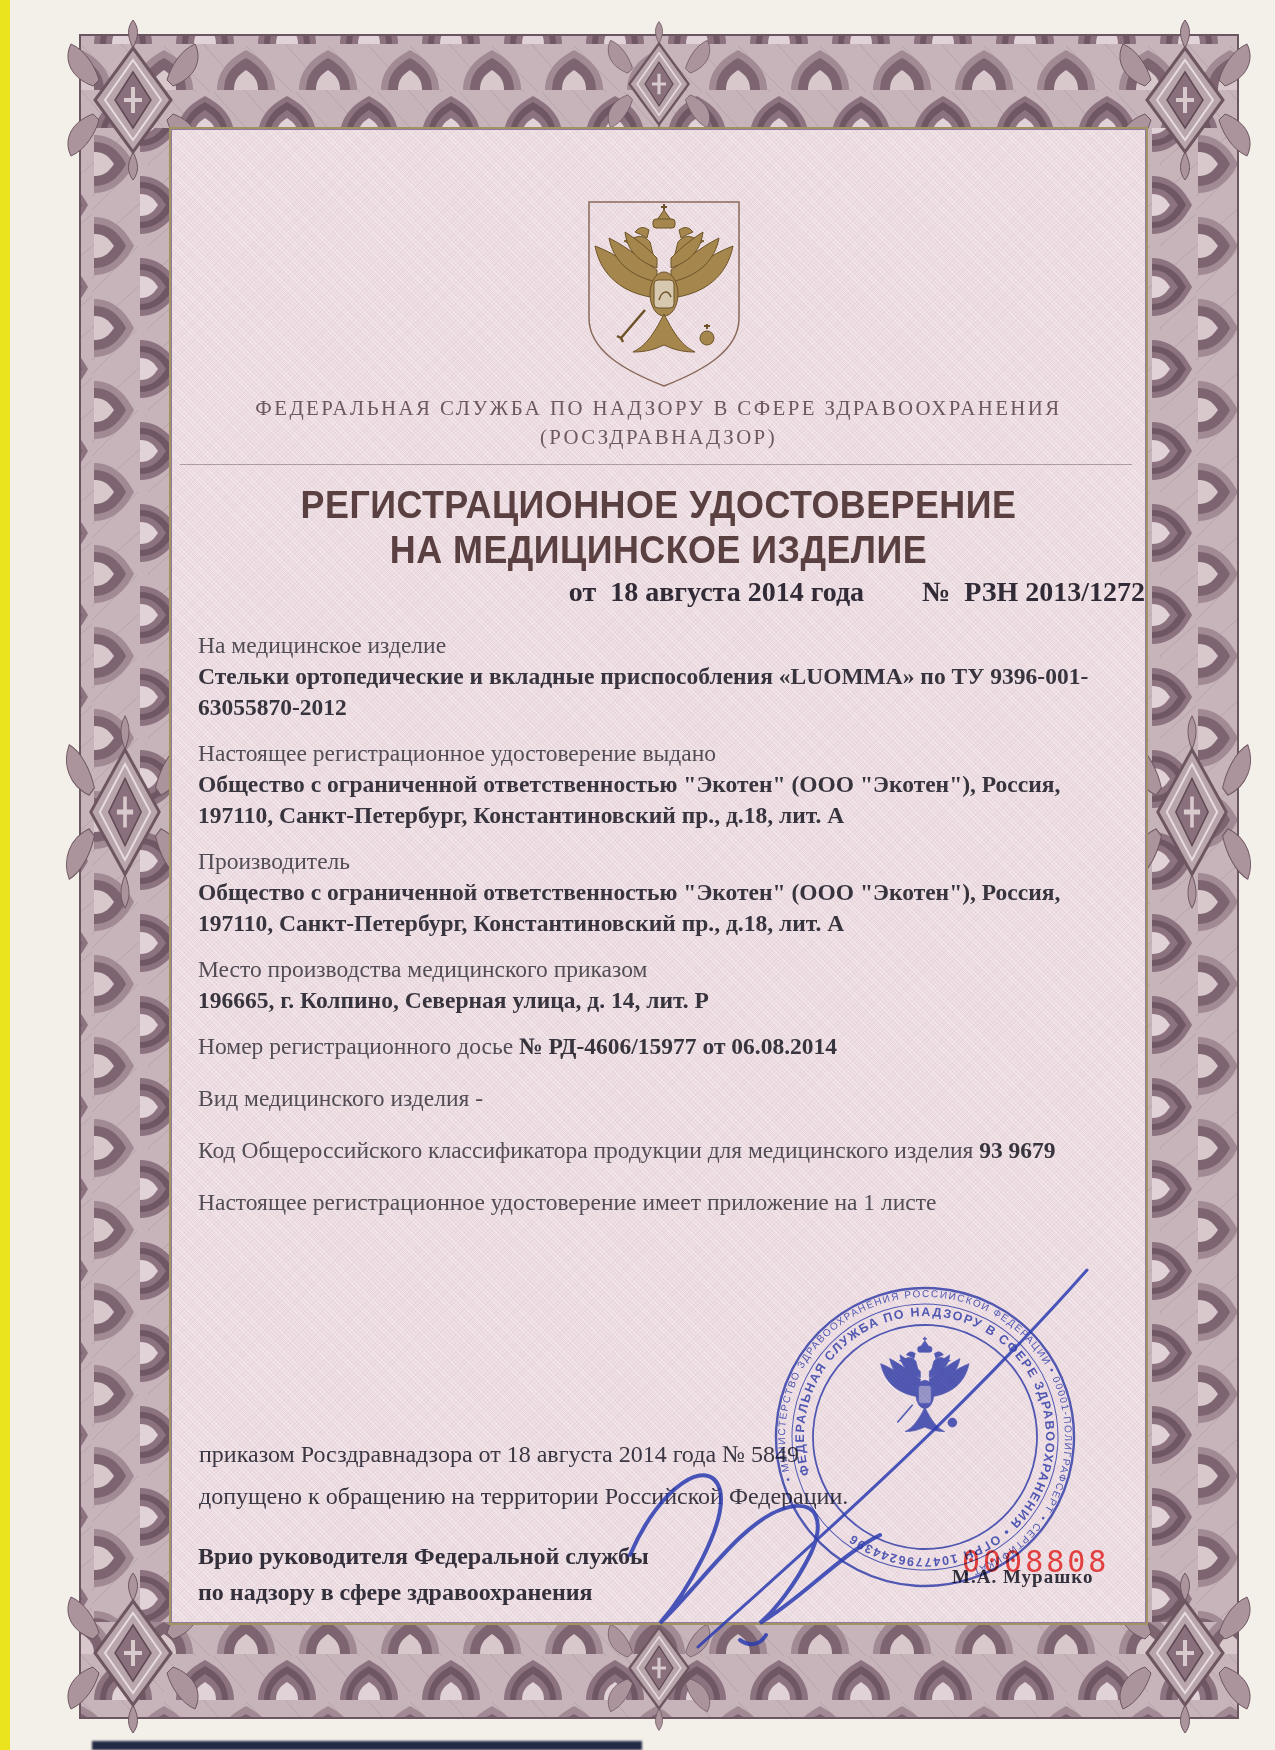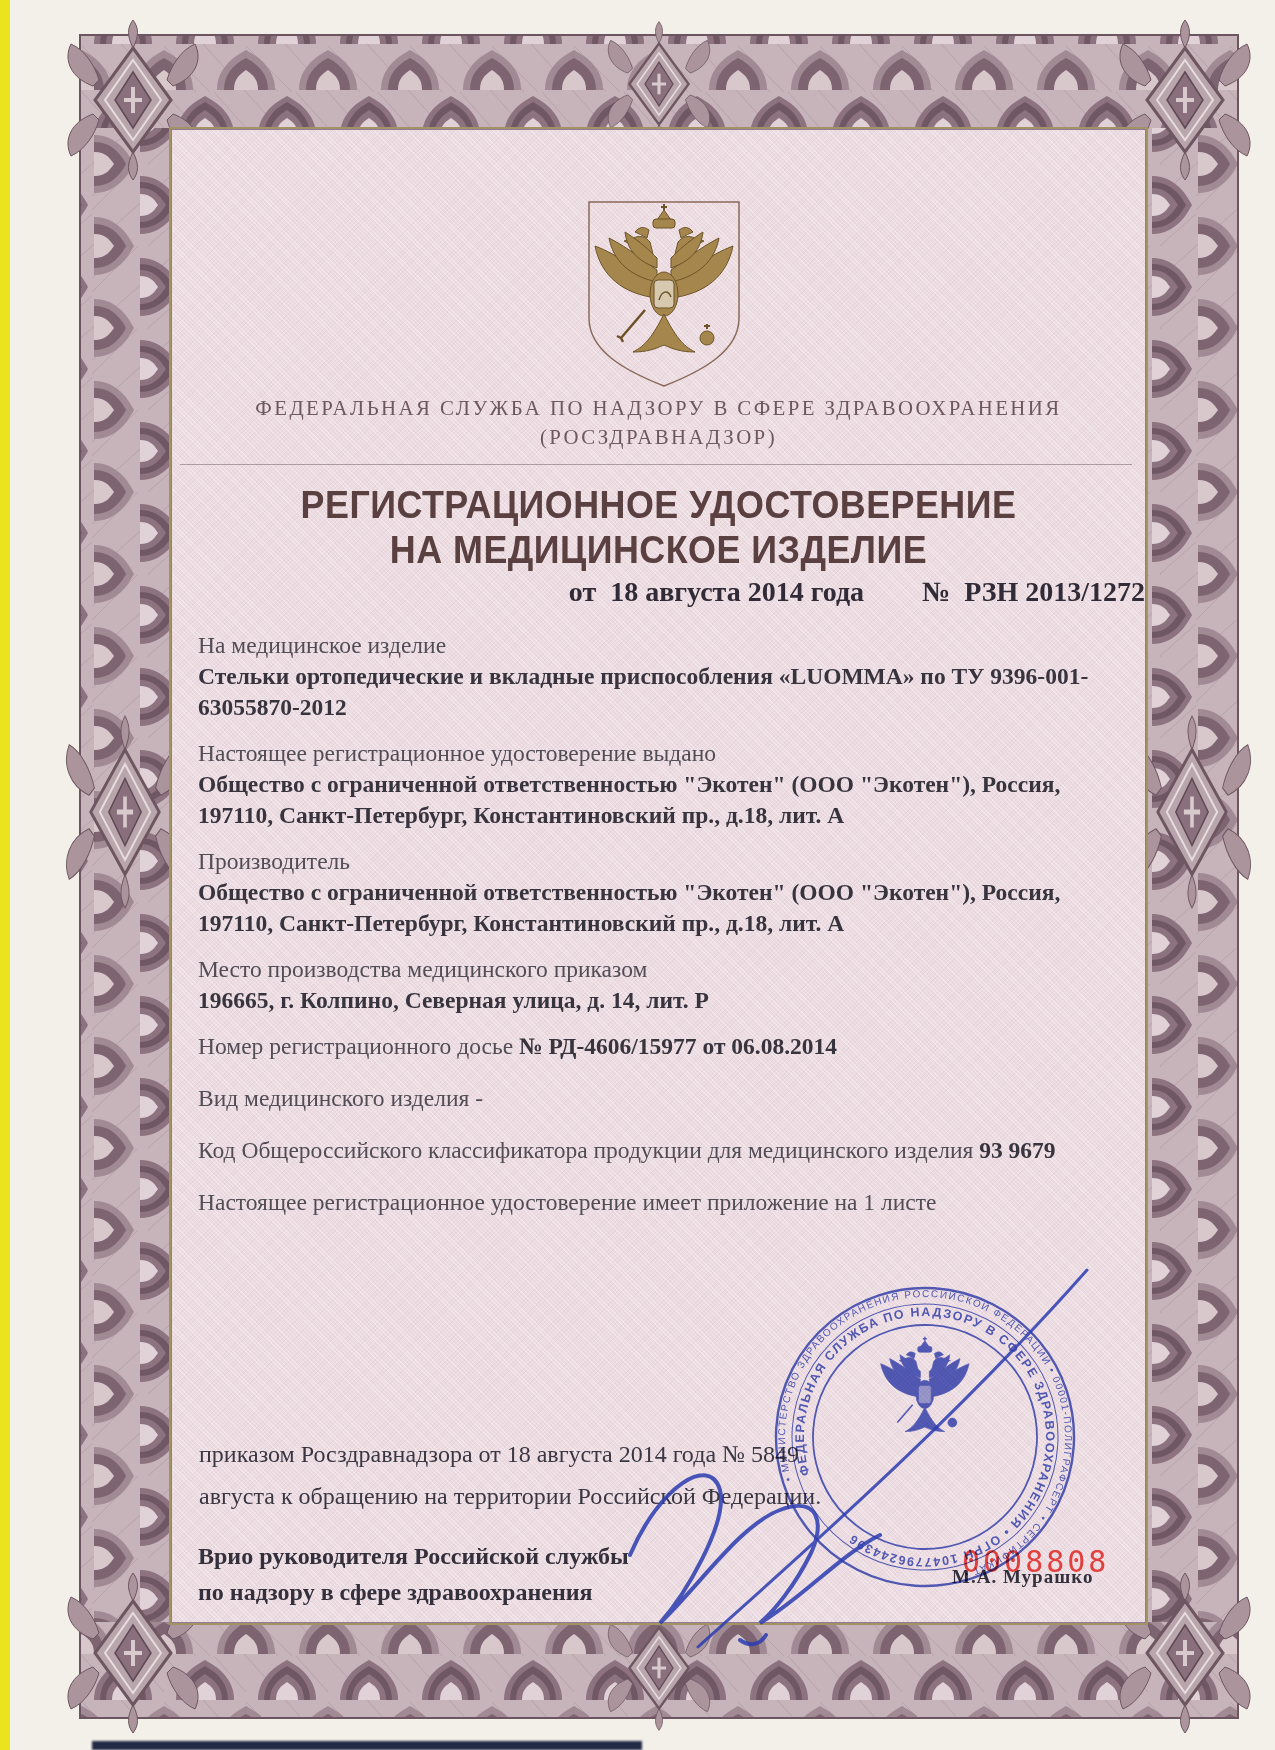--- a/index.html
+++ b/index.html
@@ -182,25 +182,25 @@
       <div class="field inline">
         <p><span class="lab">Код Общероссийского классификатора продукции для медицинского изделия</span><span class="val"> 93 9679</span></p>
       </div>
       <div class="field inline">
         <p><span class="lab">Настоящее регистрационное удостоверение имеет приложение на 1 листе</span></p>
       </div>
     </div>
 
   <div class="footer-order">
     <div>приказом Росздравнадзора от 18 августа 2014 года № 5849</div>
-    <div>августа к обращению на территории Российской Федерации.</div>
+    <div>допущено к обращению на территории Российской Федерации.</div>
   </div>
 
   <div class="signer">
-    <div>Врио руководителя Российской службы</div>
+    <div>Врио руководителя Федеральной службы</div>
     <div>по надзору в сфере здравоохранения</div>
   </div>
 
   <div class="signer-name">М.А. Мурашко</div>
   <div class="serial">0008808</div>
 </div>
 
 <svg class="emblem" width="162" height="196" viewBox="0 0 162 196">
   <path d="M6,4 H156 V120 C156,152 122,172 81,188 C40,172 6,152 6,120 Z" fill="none" stroke="#8a6a5a" stroke-width="1.5"></path>
   <g color="#a5874e" fill="currentColor" stroke="#6d5227" stroke-width="1">

